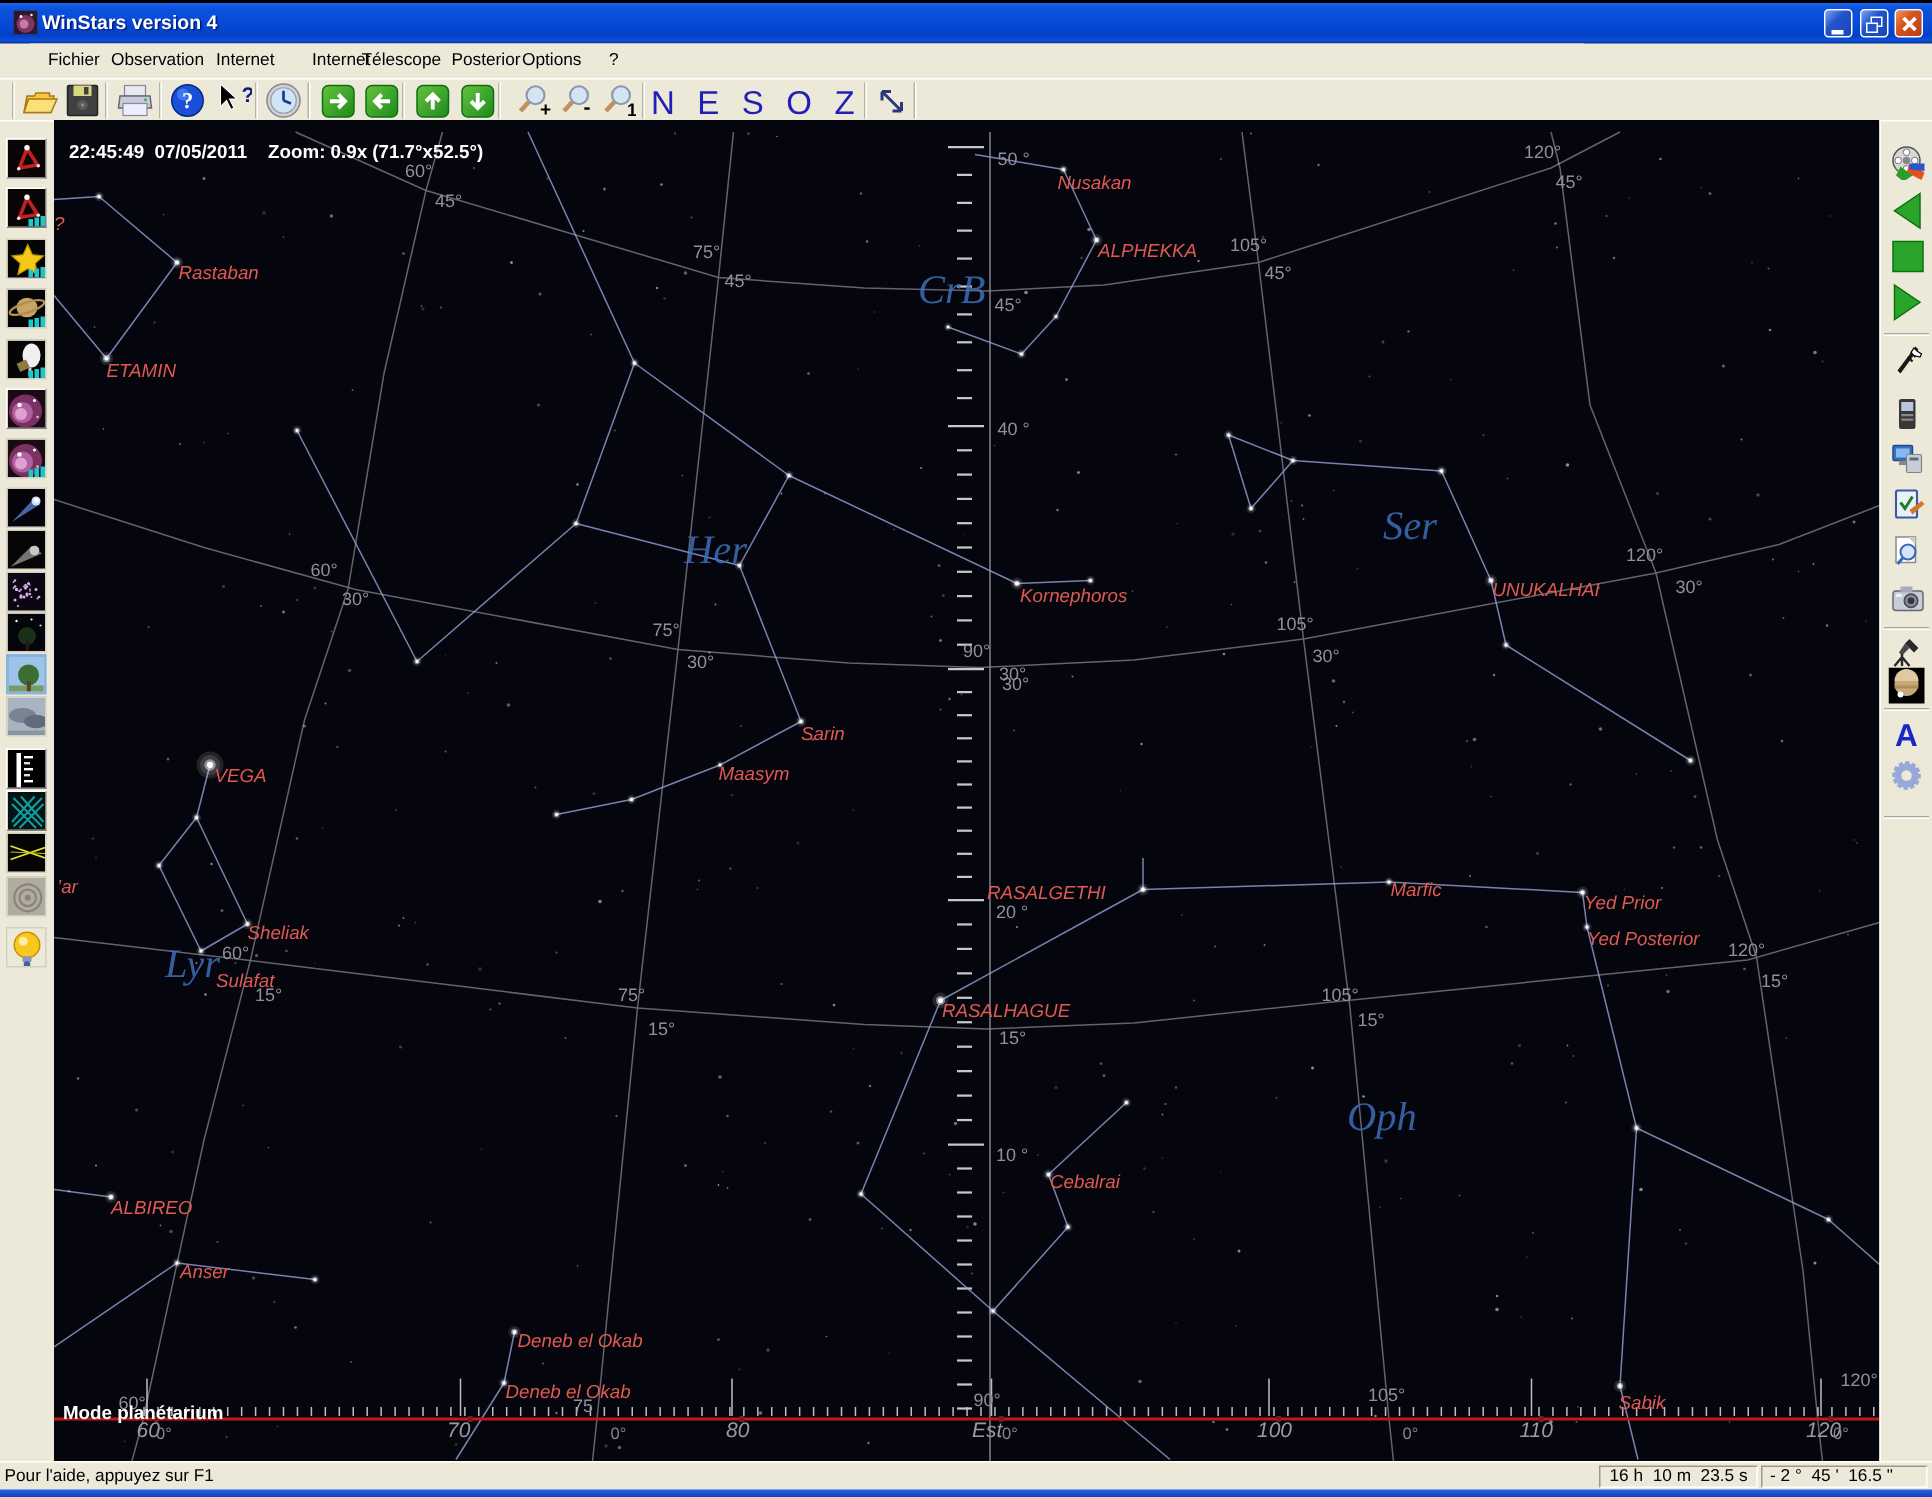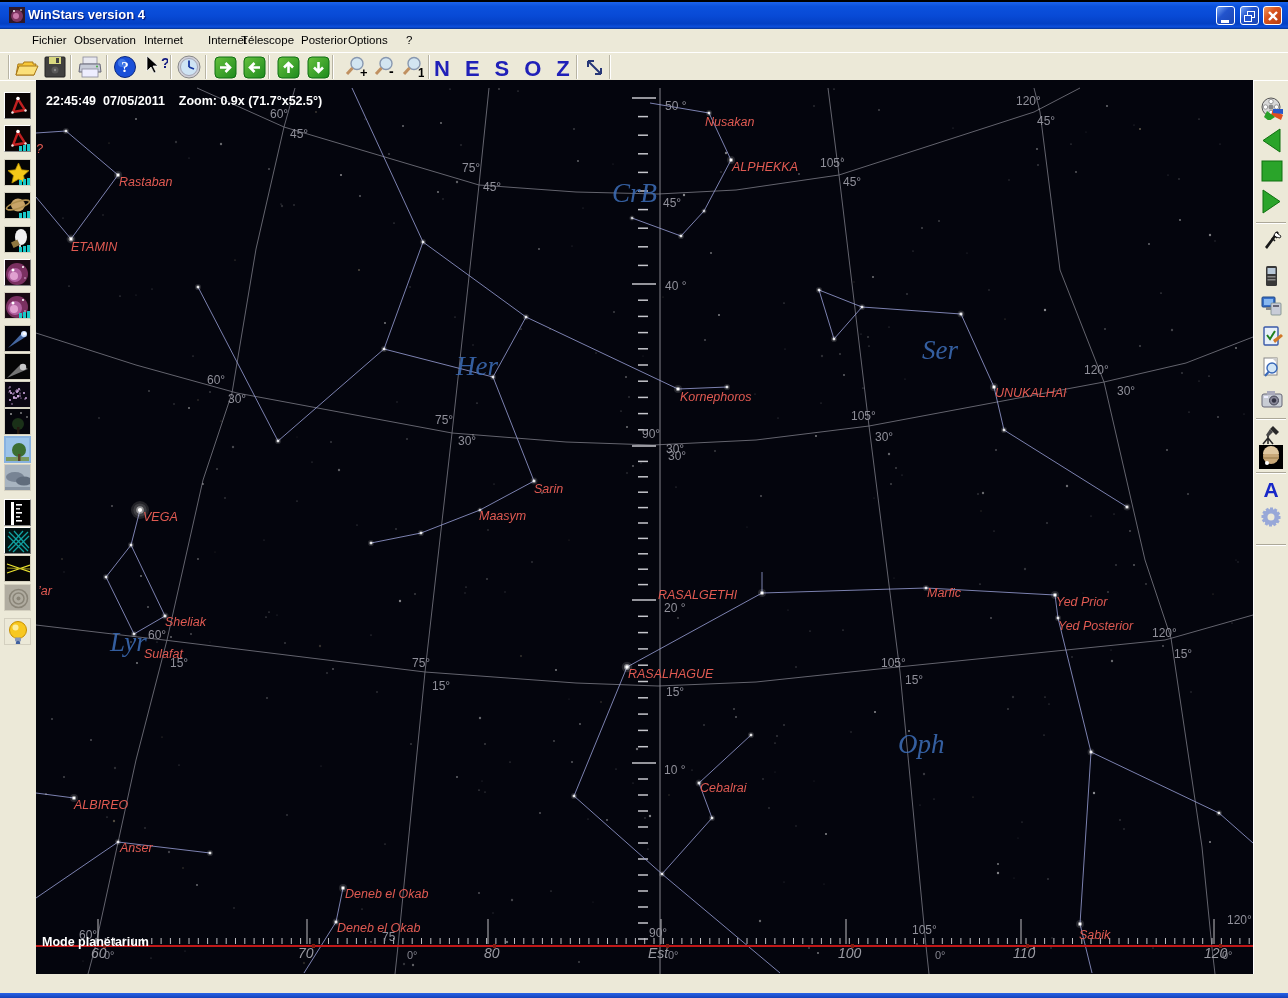--- a/index.html
+++ b/index.html
@@ -130,21 +130,21 @@
       <div style="position:absolute;left:372px;top:2px;width:24px;height:24px"><svg width="24" height="24" viewBox="0 0 24 24">
           <circle cx="14" cy="8.5" r="6" fill="#cfe4f4" fill-opacity="0.9" stroke="#8898b0" stroke-width="1.4"></circle>
           <line x1="9.5" y1="13" x2="4" y2="19" stroke="#c09060" stroke-width="3"></line>
           <text x="17" y="21" font-size="14" font-weight="bold" font-family="Liberation Sans, sans-serif">-</text>
         </svg></div>
       <div style="position:absolute;left:400px;top:2px;width:24px;height:24px"><svg width="24" height="24" viewBox="0 0 24 24">
           <circle cx="14" cy="8.5" r="6" fill="#cfe4f4" fill-opacity="0.9" stroke="#8898b0" stroke-width="1.4"></circle>
           <line x1="9.5" y1="13" x2="4" y2="19" stroke="#c09060" stroke-width="3"></line>
           <text x="18" y="22" font-size="12" font-weight="bold" font-family="Liberation Sans, sans-serif">1</text>
         </svg></div>
-      <div style="position:absolute;left:434px;top:3px;width:140px;font-family:'Liberation Sans',sans-serif;font-size:22px;font-weight:bold;color:#2020b8;letter-spacing:15px">NESOZ</div>
+      <div style="position:absolute;left:434px;top:3px;width:140px;font-family:'Liberation Sans',sans-serif;font-size:22px;font-weight:normal;color:#2020b8;letter-spacing:15px">NESOZ</div>
       <div style="position:absolute;left:584px;top:4px;width:21px;height:21px"><svg width="21" height="21" viewBox="0 0 21 21">
           <path d="M4 4 L17 17 M4 4 L4 10 M4 4 L10 4 M17 17 L17 11 M17 17 L11 17" stroke="#283878" stroke-width="2" fill="none"></path>
         </svg></div>
       <div style="position:absolute;left:8px;top:2px;width:1px;height:24px;background:#b8b4a4"></div>
       <div style="position:absolute;left:9px;top:2px;width:1px;height:24px;background:#fff"></div>
       <div style="position:absolute;left:70px;top:2px;width:1px;height:24px;background:#b8b4a4"></div>
       <div style="position:absolute;left:71px;top:2px;width:1px;height:24px;background:#fff"></div>
       <div style="position:absolute;left:106px;top:2px;width:1px;height:24px;background:#b8b4a4"></div>
       <div style="position:absolute;left:107px;top:2px;width:1px;height:24px;background:#fff"></div>
       <div style="position:absolute;left:170px;top:2px;width:1px;height:24px;background:#b8b4a4"></div>
@@ -1250,13 +1250,20 @@
         </svg></div>
       <div style="position:absolute;left:2px;top:141px;width:30px;height:1px;background:#aca899"></div>
       <div style="position:absolute;left:2px;top:142px;width:30px;height:1px;background:#fff"></div>
       <div style="position:absolute;left:2px;top:337px;width:30px;height:1px;background:#aca899"></div>
       <div style="position:absolute;left:2px;top:338px;width:30px;height:1px;background:#fff"></div>
       <div style="position:absolute;left:2px;top:391px;width:30px;height:1px;background:#aca899"></div>
       <div style="position:absolute;left:2px;top:392px;width:30px;height:1px;background:#fff"></div>
       <div style="position:absolute;left:2px;top:463px;width:30px;height:1px;background:#aca899"></div>
       <div style="position:absolute;left:2px;top:464px;width:30px;height:1px;background:#fff"></div>
     </div>
+  <div class="status">
+    <span style="position:absolute;left:3px;top:3px">Pour l'aide, appuyez sur F1</span>
+    <div class="panel" style="left:1066px;width:106px"></div>
+    <span style="position:absolute;left:1073px;top:3px">16&nbsp;h &nbsp;10&nbsp;m &nbsp;23.5&nbsp;s</span>
+    <div class="panel" style="left:1174px;width:111px"></div>
+    <span style="position:absolute;left:1180px;top:3px">-&nbsp;2&nbsp;° &nbsp;45&nbsp;' &nbsp;16.5&nbsp;"</span>
+  </div>
   <div class="bstrip"></div>
 </div>
 </body></html>

